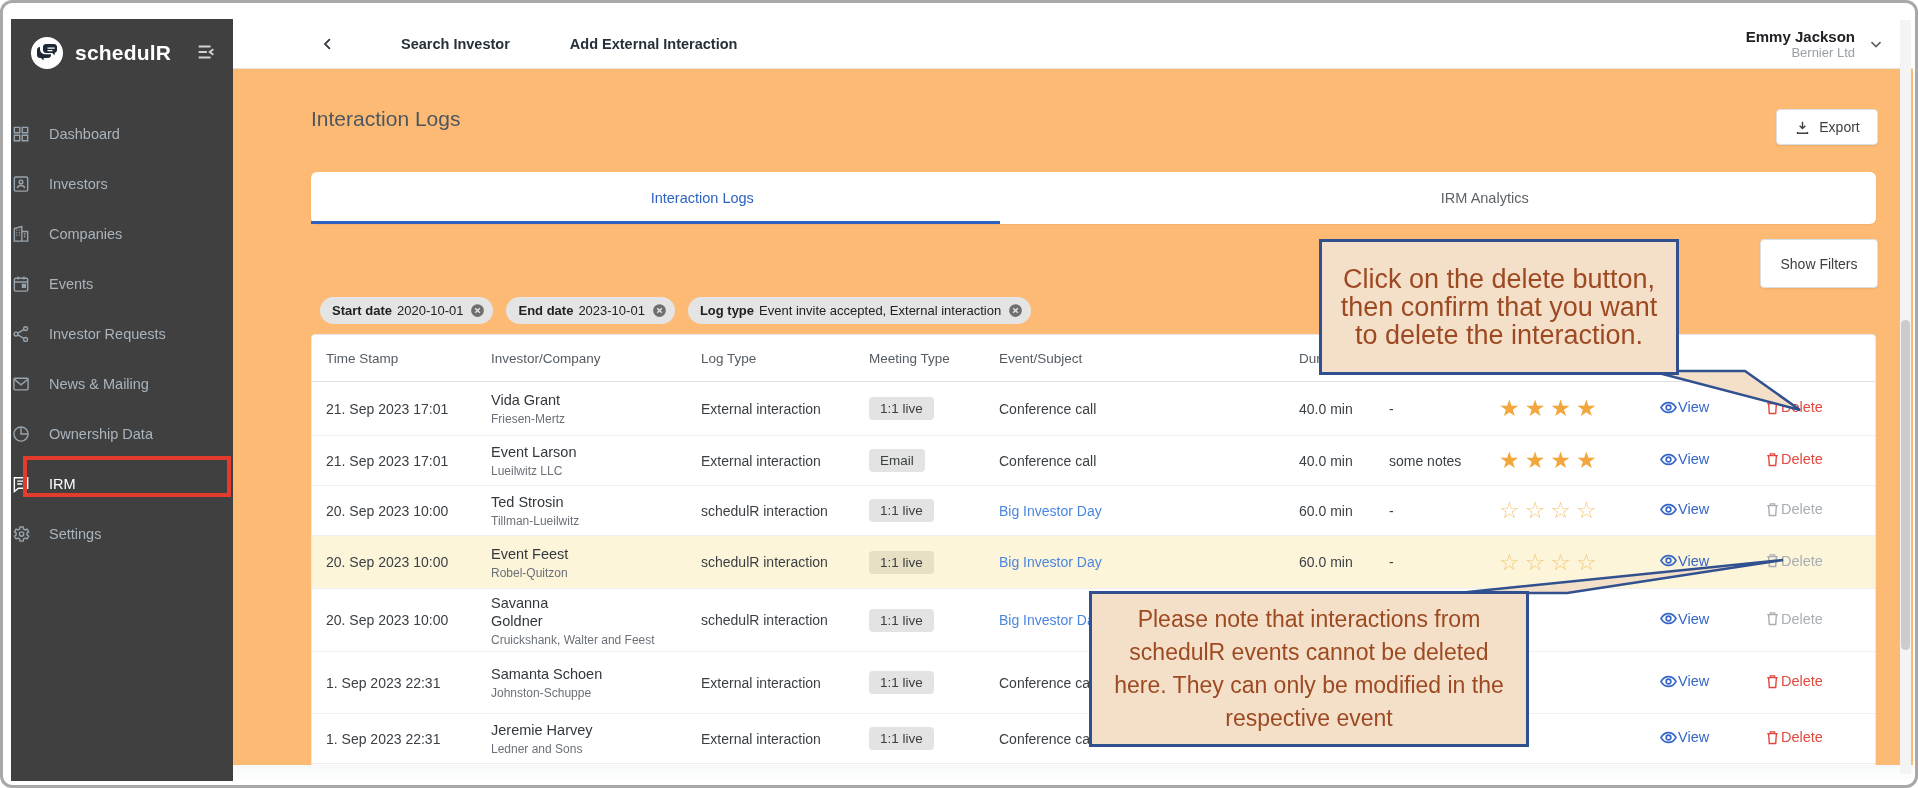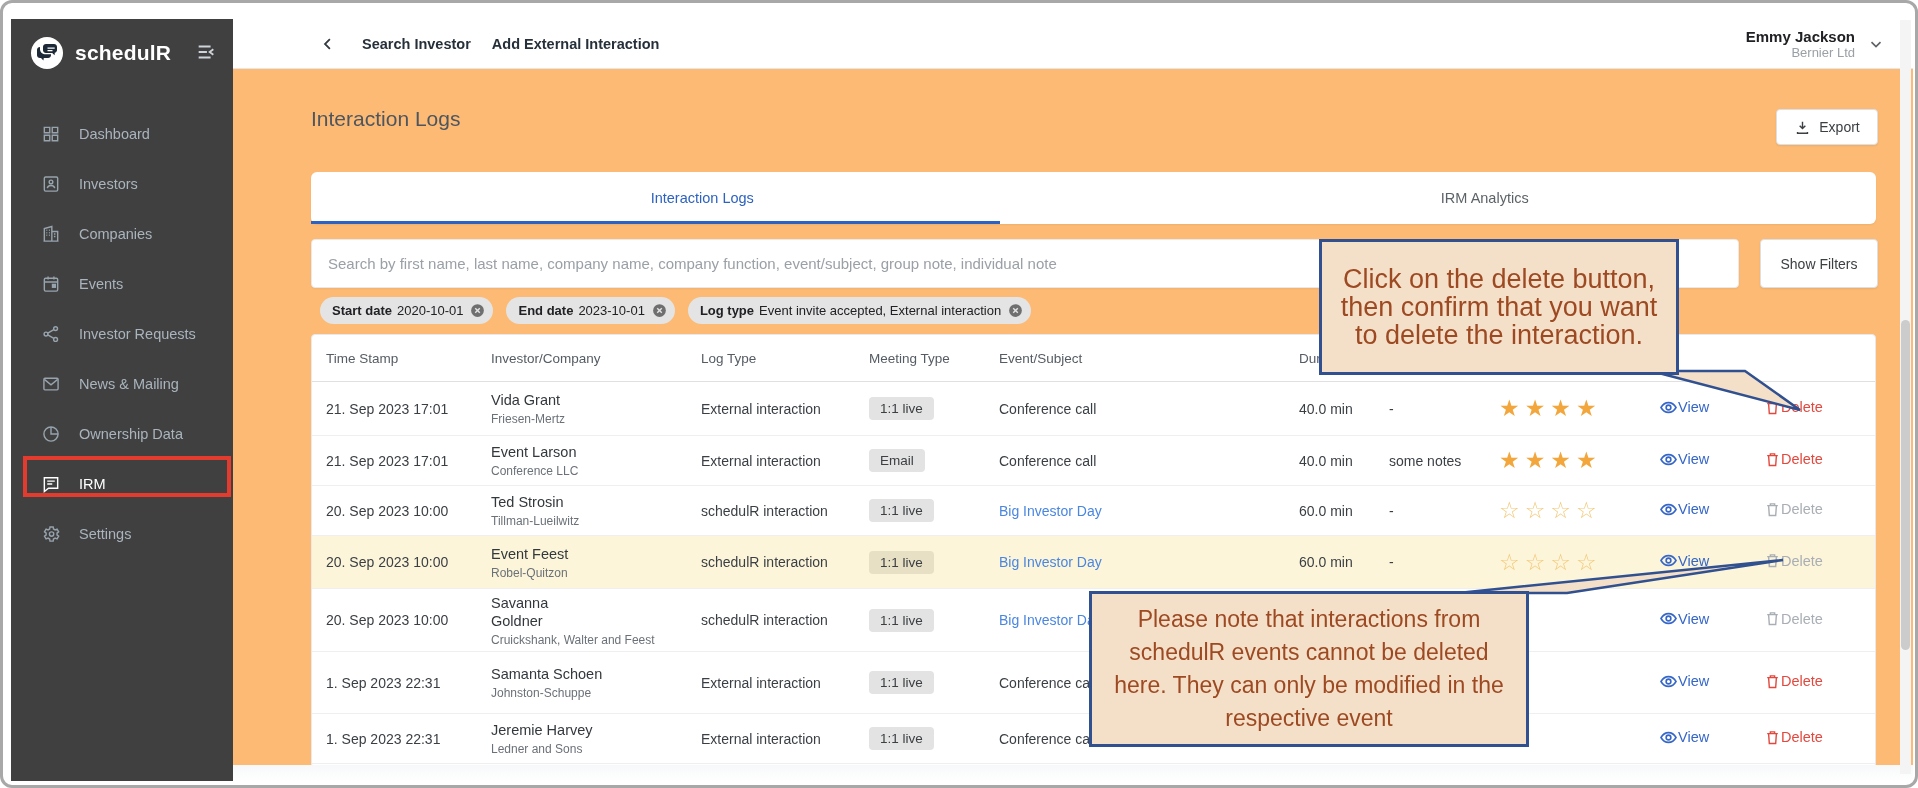--- a/index.html
+++ b/index.html
@@ -7,29 +7,29 @@
   body{font-family:"Liberation Sans","DejaVu Sans",sans-serif;}
   #canvas{position:relative;width:1918px;height:788px;background:#fff;overflow:hidden;}
   #frame{position:absolute;inset:0;border:3px solid #a8a8a8;border-radius:12px;background:#fff;overflow:hidden;}
 
   
   #sidebar{position:absolute;left:8px;top:16px;width:222px;height:762px;background:#404040;color:#a9b4bd;}
   .side-head{display:flex;align-items:center;padding:16px 14px 10px 18px;}
   .brand{color:#fff;font-size:21px;font-weight:700;margin-left:10px;letter-spacing:.2px;flex:1;}
   .menu-toggle{background:none;border:none;cursor:pointer;padding:2px;}
   .nav{margin-top:28px;}
-  .nav-item{display:flex;align-items:center;height:50px;padding-left:30px;cursor:pointer;font-size:14.5px;color:#a9b4bd;}
+  .nav-item{display:flex;align-items:center;height:50px;cursor:pointer;font-size:14.5px;color:#a9b4bd;}
   .nav-item .nav-ico{width:20px;height:20px;margin-right:18px;flex:0 0 20px;display:flex;align-items:center;justify-content:center;}
   .nav-item.active{color:#fff;font-weight:400;}
   .nav-item.active svg *{stroke:#fff;}
 
   
   #topbar{position:absolute;left:230px;top:16px;width:1680px;height:50px;background:#fff;border-bottom:1px solid #e6e6e6;display:flex;align-items:center;}
   .back-btn{background:none;border:none;cursor:pointer;margin-left:82px;padding:4px;display:flex;}
-  .top-link{font-size:14.5px;font-weight:700;color:#26303a;margin-left:21px;cursor:pointer;}
+  .top-link{font-size:14.5px;font-weight:700;color:#26303a;margin-left:60px;cursor:pointer;}
   .user-block{margin-left:auto;margin-right:28px;display:flex;align-items:center;cursor:pointer;}
   .user-txt{text-align:right;margin-right:12px;}
   .user-name{font-size:15px;font-weight:700;color:#202124;line-height:17px;}
   .user-company{font-size:13px;color:#9aa0a6;line-height:15px;}
 
   
   #content{position:absolute;left:230px;top:66px;width:1680px;height:712px;background:#fdba74;}
   #content:after{content:"";position:absolute;left:0;right:0;bottom:0;height:16px;background:linear-gradient(#f7f8f9,#ffffff);}
   .page-title{position:absolute;left:78px;top:38px;font-size:21px;color:#4d565f;}
   .btn{background:#fff;border:1px solid #dcdfe3;border-radius:4px;box-shadow:0 1px 2px rgba(0,0,0,.08);font-size:14px;color:#3c4043;cursor:pointer;font-family:inherit;}
@@ -223,23 +223,20 @@
             </svg>
         </span>
         <span>Export</span>
       </button>
 
       <div class="tab-card">
         <div class="tab active">Interaction Logs</div>
         <div class="tab">IRM Analytics</div>
       </div>
 
-      <div class="search-bar">
-        <input type="text" placeholder="Search by first name, last name, company name, company function, event/subject, group note, individual note" style="">
-      </div>
       <button class="btn show-filters-btn">Show Filters</button>
 
       <div class="chips" id="chips">
           <div class="chip-f">
             <b>Start date</b>
             <span>2020-10-01</span>
             <button class="chip-x">
               <svg width="17" height="17" viewBox="0 0 24 24">
                 <circle cx="12" cy="12" r="9" fill="#6f6f6f"></circle>
                 <path d="M8.8 8.8l6.4 6.4M15.2 8.8l-6.4 6.4" stroke="#e4e4e4" stroke-width="2"></path>
@@ -305,21 +302,21 @@
                       <path d="M4.5 6.5h15M9 6.5V4h6v2.5M6.5 6.5l1 14h9l1-14"></path>
                     </svg>
                   </span>
                   <span>Delete</span>
                 </button></div>
             </div>
             <div class="trow" style="min-height: 50px;">
               <div class="c0">21. Sep 2023 17:01</div>
               <div class="c1">
                 <div class="inv-name">Event Larson</div>
-                <div class="inv-co">Conference LLC</div>
+                <div class="inv-co">Lueilwitz LLC</div>
               </div>
               <div class="c2">External interaction</div>
               <div class="c3"><span class="chip">Email</span></div>
               <div class="c4"><span>Conference call</span></div>
               <div class="c5">40.0 min</div>
               <div class="c6">some notes</div>
               <div class="c7 stars"><span class="star-full">★</span><span class="star-full">★</span><span class="star-full">★</span><span class="star-full">★</span></div>
               <div class="c8"><button class="act-btn view-btn">
                   <span style="display:flex;">
                     <svg width="19" height="19" viewBox="0 0 24 24" fill="none" stroke="#3566c8" stroke-width="2">

